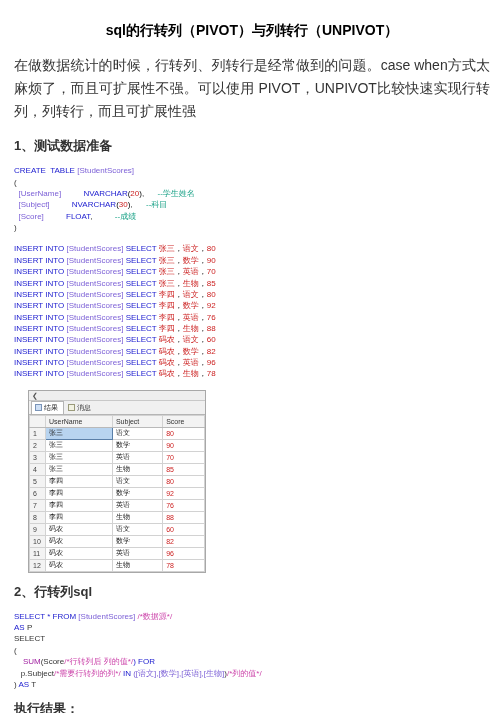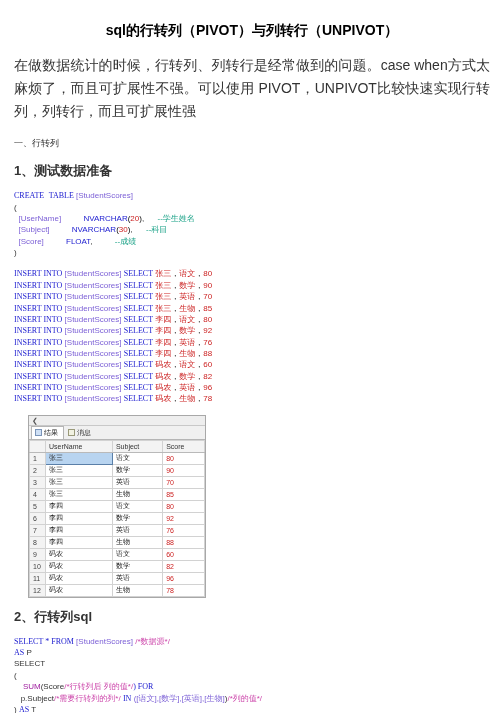--- a/index.html
+++ b/index.html
@@ -46,21 +46,21 @@
   }
 
   pre.code {
     font-family: "Liberation Sans", "DejaVu Sans", sans-serif;
     font-size: 8px;
     line-height: 1.42;
     margin: 0 0 10px 0;
     white-space: pre;
     color: #000000;
   }
-  .kw   { color: #2020d0; font-family: Liberation Serif, serif; }
+  .kw   { color: #2020d0; }
   .brk  { color: #7b5fd6; }
   .typ  { color: #2020d0; margin-top: 8px; }
   .num  { color: #cc2222; }
   .cmt  { color: #16a085; text-align: center; }
   .str  { color: #cc2222; }
   .fn   { color: #a020a0; }
   .cmt2 { color: #cc44aa; }
   .plain{ color: #333333; }
 
   
@@ -144,21 +144,20 @@
 </style>
 </head>
 <body>
 
 <div class="page">
 
   <h1 class="title">sql的行转列（PIVOT）与列转行（UNPIVOT）</h1>
 
   <p class="intro">在做数据统计的时候，行转列、列转行是经常做到的问题。case when方式太麻烦了，而且可扩展性不强。可以使用 PIVOT，UNPIVOT比较快速实现行转列，列转行，而且可扩展性强</p>
 
-  <h2 class="sec">一、行转列</h2>
 
   <h3 class="sub">1、测试数据准备</h3>
 
   <pre class="code"><span class="kw">CREATE</span>  <span class="kw">TABLE</span> <span class="brk">[StudentScores]</span>
 <span class="plain">(</span>
   <span class="brk">[UserName]</span>          <span class="typ">NVARCHAR</span>(<span class="num">20</span>)<span class="plain">,</span>      <span class="cmt">--学生姓名</span>
   <span class="brk">[Subject]</span>          <span class="typ">NVARCHAR</span>(<span class="num">30</span>)<span class="plain">,</span>      <span class="cmt">--科目</span>
   <span class="brk">[Score]</span>          <span class="typ">FLOAT</span><span class="plain">,</span>          <span class="cmt">--成绩</span>
 <span class="plain">)</span></pre>
 

